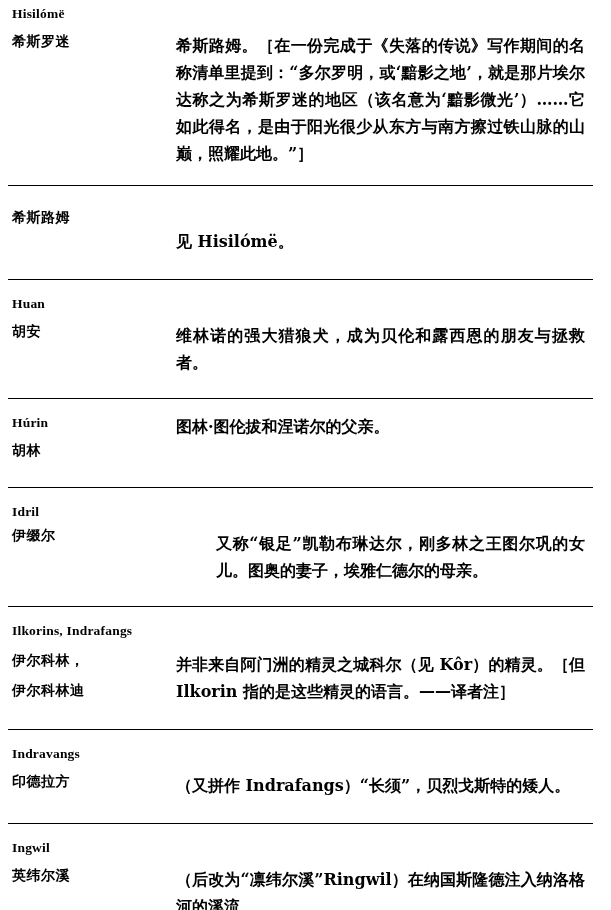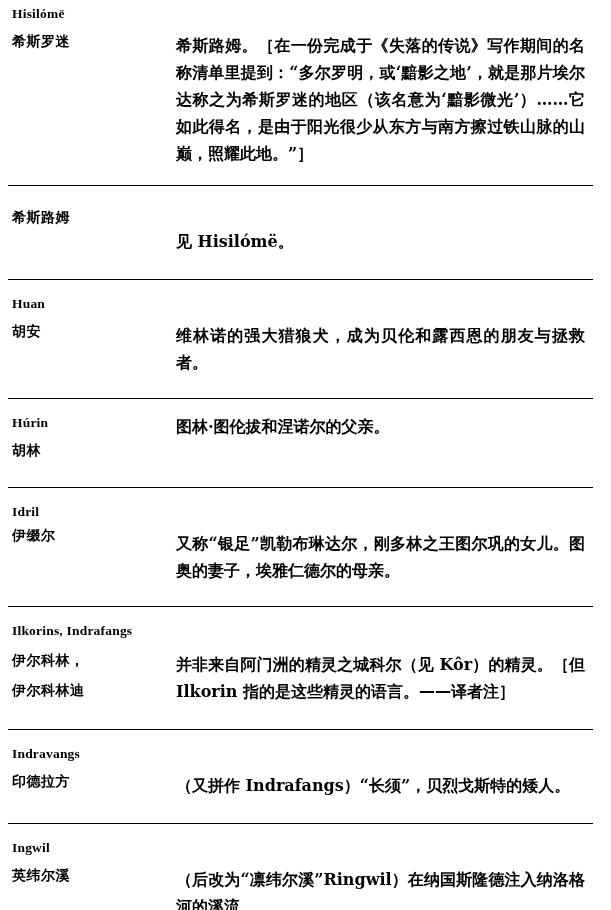--- a/index.html
+++ b/index.html
@@ -121,21 +121,21 @@
       <div class="term-en">Húrin</div>
       <div class="term-zh" style="margin-top:4px;">胡林</div>
     </div>
     <div class="gloss-col">
       <div class="gloss" style="">图林·图伦拔和涅诺尔的父亲。</div>
     </div>
   </div>
   <div style="height:24px;"></div>
   <hr class="rule">
 
-  <div class="entry" style="margin-top:14px;">
+  <div class="entry" style="margin-top:14px;gap:40px;">
     <div class="term-col">
       <div class="term-en">Idril</div>
       <div class="term-zh" style="margin-top:0;">伊缀尔</div>
     </div>
     <div class="gloss-col">
       <div class="gloss" style="margin-top:28px;">又称“银足”凯勒布琳达尔，刚多林之王图尔巩的女儿。图奥的妻子，埃雅仁德尔的母亲。</div>
     </div>
   </div>
   <div style="height:22px;"></div>
   <hr class="rule">

